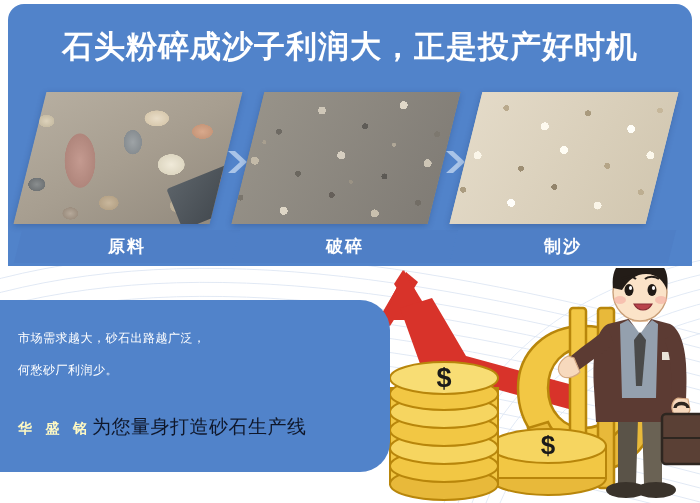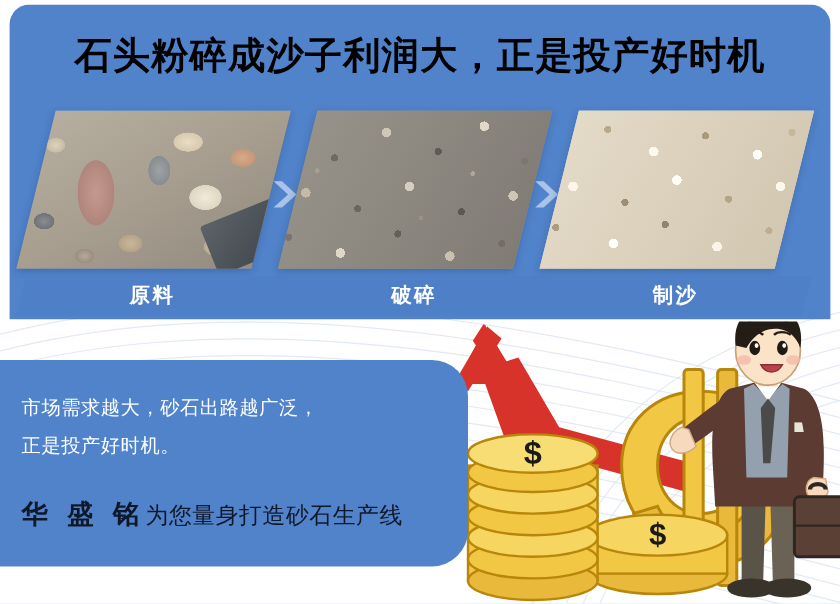--- a/index.html
+++ b/index.html
@@ -35,21 +35,21 @@
     left: 8px; top: 4px;
     width: 684px; height: 262px;
     background: #5183ca;
     border-radius: 16px 16px 0 0;
   }
   .header-title {
     position: absolute;
     left: 0; top: 24px;
     width: 684px;
     text-align: center;
-    color: #000000;
+    color: #ffffff;
     font-size: 31px;
     font-weight: bold;
     letter-spacing: 1px;
     line-height: 1.2;
     white-space: nowrap;
   }
 
   
   .panels {
     position: absolute;
@@ -191,36 +191,37 @@
     position: absolute;
     left: -30px; top: 300px;
     width: 420px; height: 172px;
     background: #5183ca;
     border-radius: 0 30px 30px 0;
   }
   .body-line {
     position: absolute;
     left: 48px;
     color: #ffffff;
-    font-size: 16px;
+    font-size: 12px;
     white-space: nowrap;
     letter-spacing: 0.5px;
   }
   .body-line.l1 { top: 30px; }
   .body-line.l2 { top: 62px; }
   .tagline {
     position: absolute;
     left: 48px; top: 114px;
     white-space: nowrap;
   }
   .brand {
-    color: #0f172a;
-    font-size: 22px;
+    color: #fef9c3;
+    font-size: 14px;
     font-weight: bold;
     letter-spacing: 5px;
+    font-family: Liberation Serif, serif;
   }
   .tagline-rest {
     color: #0f172a;
     font-size: 19px;
     letter-spacing: 0.5px;
   }
 
   
   .illustration {
     position: absolute;
@@ -406,19 +407,19 @@
         <ellipse cx="291" cy="32" rx="6" ry="4" fill="#f6b6a8" opacity="0.75"></ellipse>
 
         <path d="M264 36 C268 44, 278 44, 282 36 Z" fill="#b9434b" stroke="#8a2f36" stroke-width="1.2"></path>
       </g>
 
     </svg>
   </div>
 
   <div class="text-card">
     <div class="body-line l1">市场需求越大，砂石出路越广泛，</div>
-    <div class="body-line l2">正是投产好时机。</div>
+    <div class="body-line l2">何愁砂厂利润少。</div>
     <div class="tagline">
       <span class="brand">华 盛 铭</span><span class="tagline-rest">为您量身打造砂石生产线</span>
     </div>
   </div>
 
 </div>
 
 </body></html>

